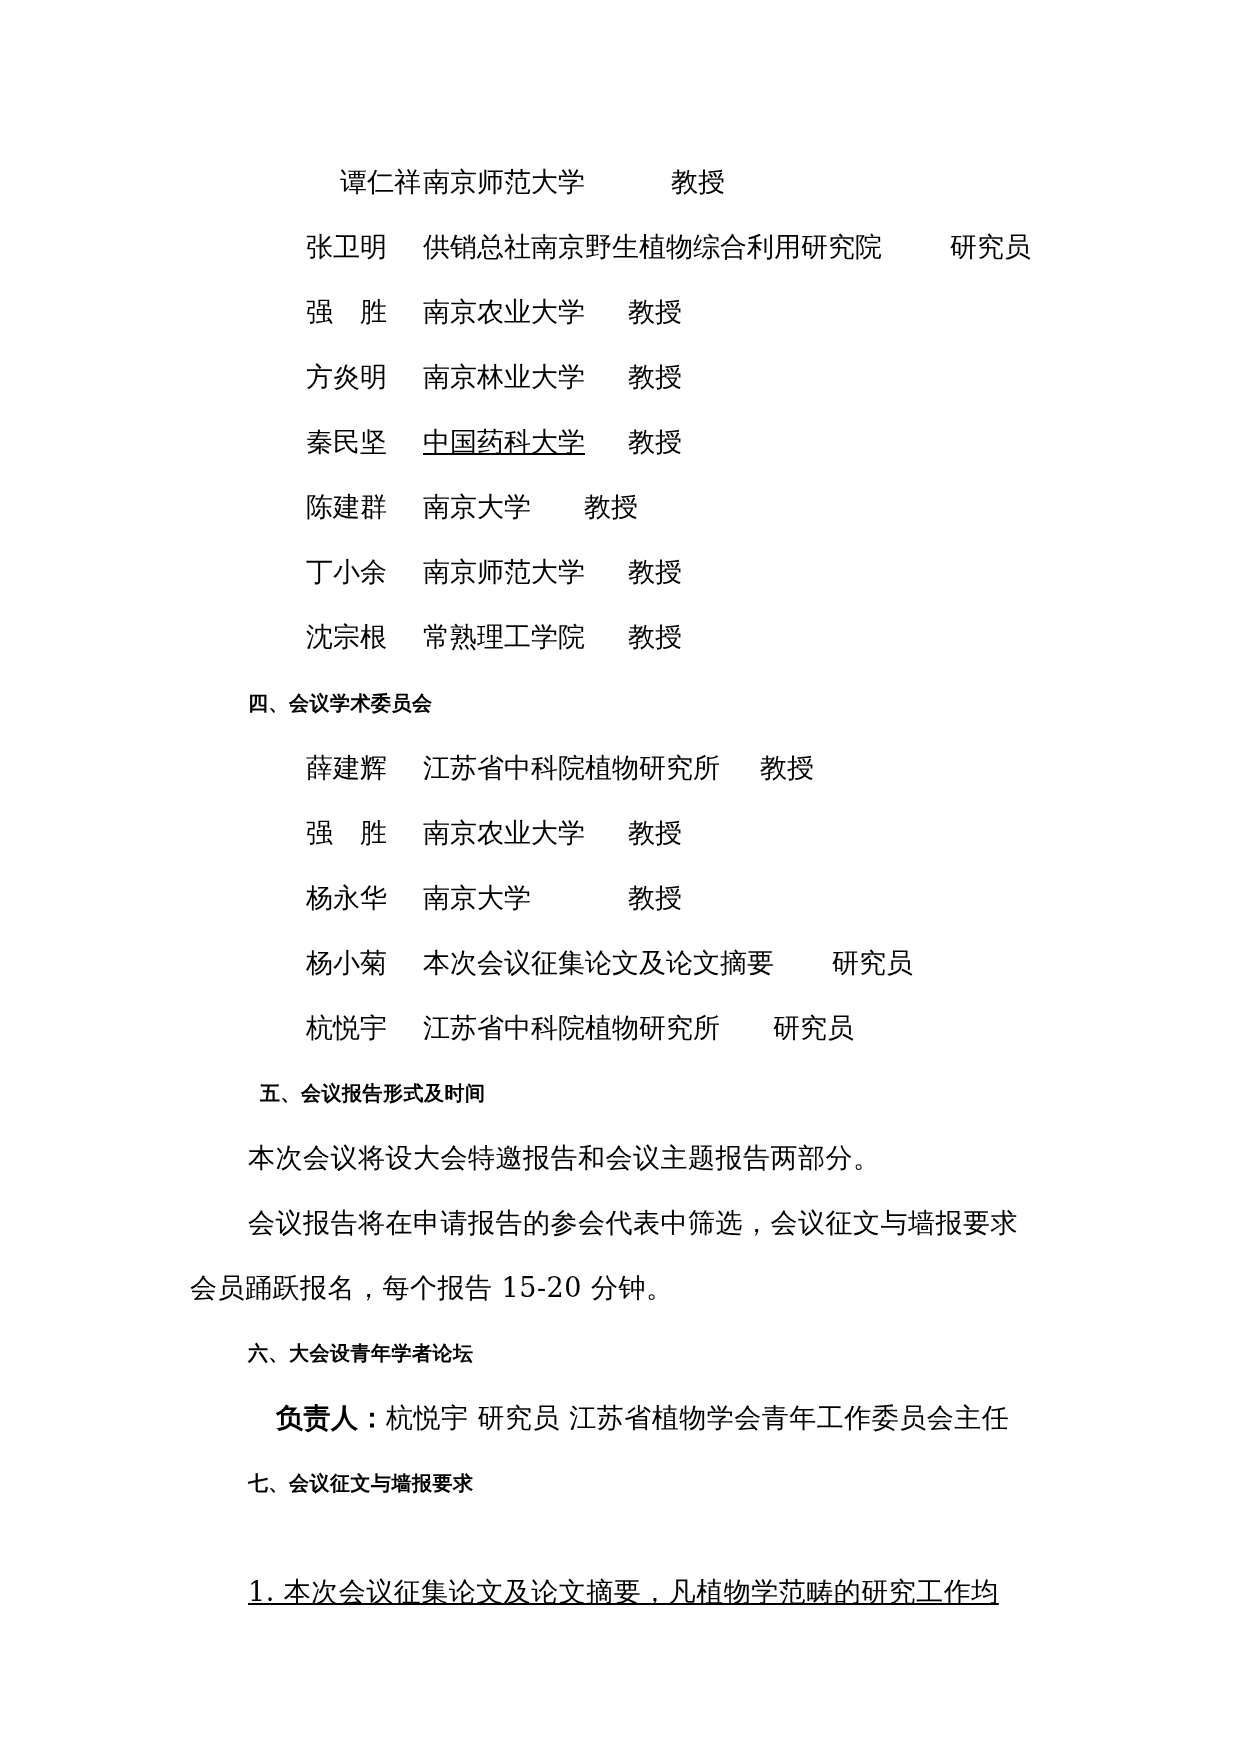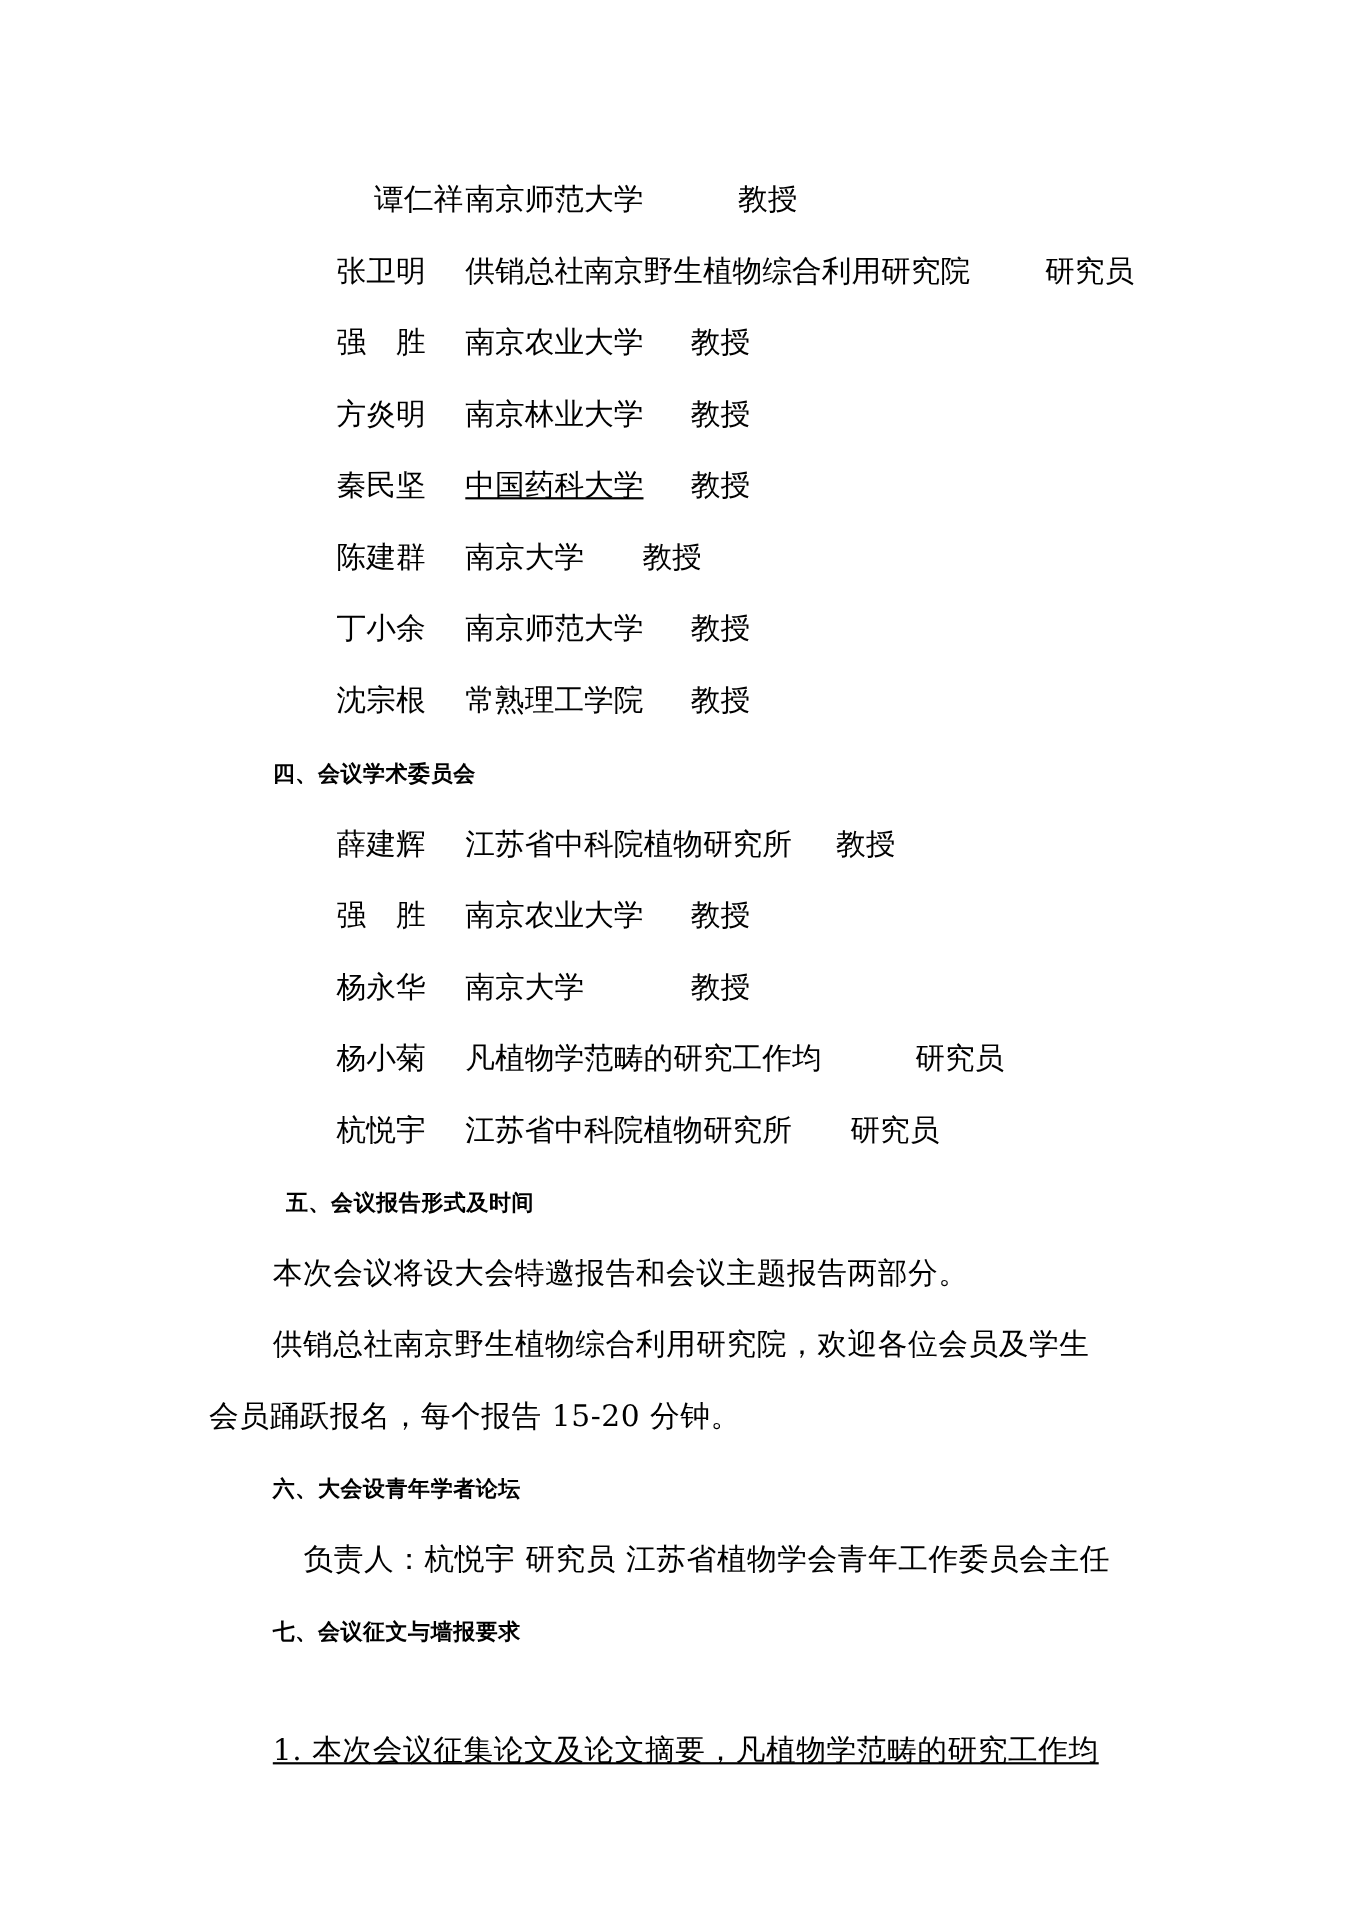--- a/index.html
+++ b/index.html
@@ -36,21 +36,21 @@
       top: 0;
       white-space: nowrap;
     }
     .heading {
       font-family: "DejaVu Sans", "Liberation Sans", sans-serif;
       font-weight: bold;
       font-size: 20px;
     }
     .bold {
       font-family: "DejaVu Sans", "Liberation Sans", sans-serif;
-      font-weight: normal;
+      font-weight: bold;
     }
   </style>
 </head>
 <body>
 
 <div id="doc">
 
   <div id="s3-list">
       <div class="row" style="top: 165px;">
         <span style="left: 0px; margin-left: 34px;">谭仁祥</span>
@@ -106,33 +106,33 @@
         <span style="left: 117px;">南京农业大学</span>
         <span style="left: 322px;">教授</span>
       </div>
       <div class="row" style="top: 881px;">
         <span style="left: 0px;">杨永华</span>
         <span style="left: 117px;">南京大学</span>
         <span style="left: 322px;">教授</span>
       </div>
       <div class="row" style="top: 946px;">
         <span style="left: 0px;">杨小菊</span>
-        <span style="left: 117px;">凡植物学范畴的研究工作均</span>
+        <span style="left: 117px;">本次会议征集论文及论文摘要</span>
         <span style="left: 526px;">研究员</span>
       </div>
       <div class="row" style="top: 1011px;">
         <span style="left: 0px;">杭悦宇</span>
         <span style="left: 117px;">江苏省中科院植物研究所</span>
         <span style="left: 467px;">研究员</span>
       </div>
     </div>
 
   <div class="line heading" style="left:248px; top:1076px;margin-left:12px;">五、会议报告形式及时间</div>
   <div class="line" style="left:248px; top:1141px;">本次会议将设大会特邀报告和会议主题报告两部分。</div>
-  <div class="line" style="left:248px; top:1206px;">供销总社南京野生植物综合利用研究院，欢迎各位会员及学生</div>
+  <div class="line" style="left:248px; top:1206px;">会议报告将在申请报告的参会代表中筛选，会议征文与墙报要求</div>
   <div class="line" style="left:190px; top:1271px;">会员踊跃报名，每个报告 15-20 分钟。</div>
 
   <div class="line heading" style="left:248px; top:1336px;">六、大会设青年学者论坛</div>
   <div class="line" style="left:276px; top:1401px;">
     <span class="bold">负责人：</span><span>杭悦宇  研究员  江苏省植物学会青年工作委员会主任</span>
   </div>
 
   <div class="line heading" style="left:248px; top:1466px;">七、会议征文与墙报要求</div>
   <div class="line" style="left:248px; top:1575px;text-decoration:underline;">1. 本次会议征集论文及论文摘要，凡植物学范畴的研究工作均</div>
 

